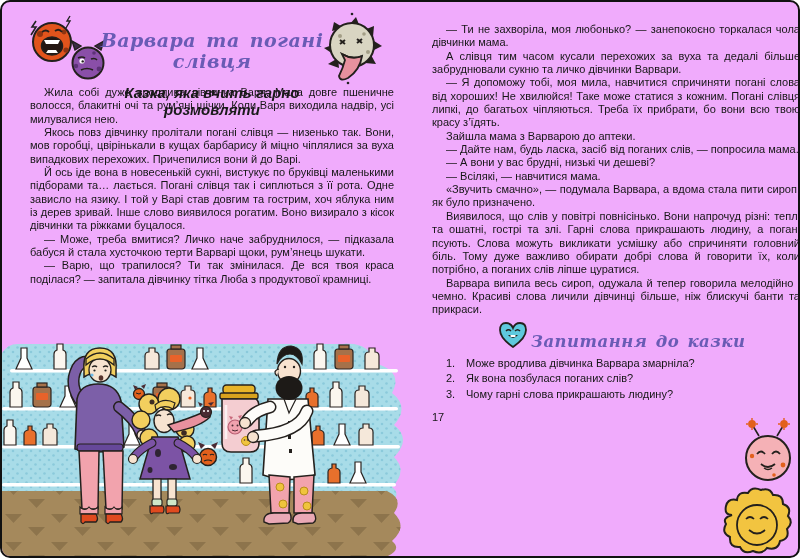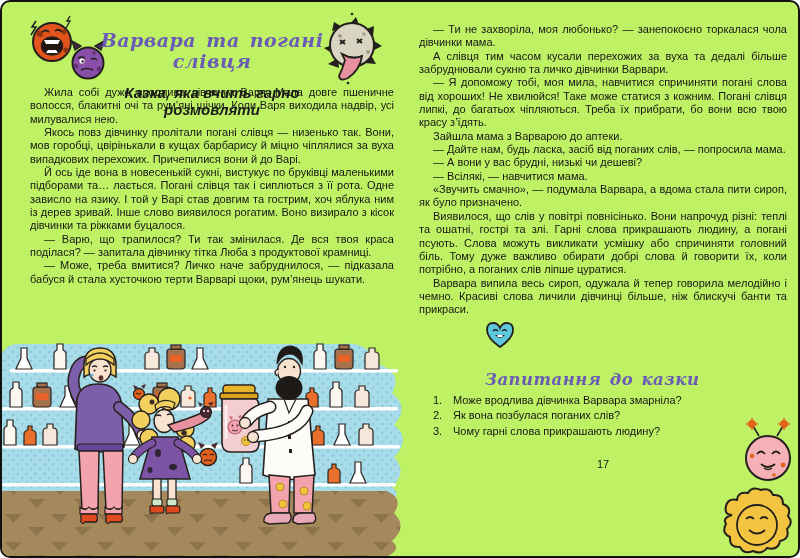--- a/index.html
+++ b/index.html
@@ -1,19 +1,19 @@
 <!DOCTYPE html>
 <html lang="uk"><head>
 <meta charset="utf-8">
 <style>
   html,body{margin:0;padding:0;background:#fff;}
   .spread{
     position:relative;width:800px;height:558px;box-sizing:border-box;
     border:2.5px solid #111;border-radius:10px;overflow:hidden;
-    background:#bef264;font-family:"Liberation Sans",sans-serif;color:#161616;
+    background:#f0abfc;font-family:"Liberation Sans",sans-serif;color:#161616;
   }
   .page{position:absolute;top:0;height:100%;}
   .page-left{left:0;width:400px;}
   .page-right{left:400px;width:400px;}
 
   
   .title-block{position:absolute;left:96px;top:28px;width:228px;text-align:center;}
   .story-title{
     font-family:"DejaVu Serif",serif;font-style:italic;font-weight:bold;
     font-size:19px;color:#6a5bb5;letter-spacing:.5px;word-spacing:3px;line-height:1.1;
@@ -21,36 +21,36 @@
   .story-subtitle{font-style:italic;font-weight:600;font-size:15px;color:#1b1b1b;margin-top:12px;}
 
   .icon-abs{position:absolute;}
   .i-scream{left:24px;top:10px;}
   .i-devil{left:64px;top:36px;}
   .i-spiky{left:310px;top:8px;}
 
   
   .text-col{position:absolute;text-align:justify;font-size:11px;line-height:13.35px;}
   .tc-left{left:28px;top:84px;width:364px;}
-  .tc-right{left:17px;top:21px;width:368px;}
+  .tc-right{left:30px;top:21px;width:368px;}
   .text-col p{margin:0;text-indent:14px;}
 
   
   .illus{position:absolute;left:0;bottom:0;width:406px;height:215px;display:block;}
 
   
-  .q-head{display:flex;align-items:flex-start;gap:24px;margin:4px 0 0 66px;flex-direction:column;}
+  .q-head{display:flex;align-items:flex-end;gap:3px;margin:4px 0 0 66px;}
   .q-title{
     font-family:"DejaVu Serif",serif;font-style:italic;font-weight:bold;
     font-size:16.5px;color:#6a5bb5;letter-spacing:.5px;word-spacing:2px;
   }
   .q-list{margin:7px 0 0 14px;padding:0;list-style:none;font-size:11px;line-height:15.5px;width:330px;}
   .q-list li{display:flex;}
   .q-num{width:20px;flex:0 0 20px;}
-  .page-num{text-align:center;width:368px;margin-top:19px;font-size:11px;}
+  .page-num{text-align:left;width:368px;margin-top:9px;font-size:11px;}
   .i-pink{position:absolute;right:5px;top:416px;}
   .i-fluff{position:absolute;right:6px;bottom:1px;}
 </style>
 </head>
 <body>
 
 <div class="spread">
 
   <div class="page page-left">
 
@@ -106,22 +106,22 @@
       <path d="M28,30 l5,4 m0,-4 l-5,4" stroke="#24201d" stroke-width="2" fill="none"></path>
       <path d="M45,29 l5,4 m0,-4 l-5,4" stroke="#24201d" stroke-width="2" fill="none"></path>
       <path d="M30,44 q10,6 20,2 q-2,14 -14,22 q-8,4 -9,-2 q4,-8 6,-16 Z" fill="#e8919e" stroke="#24201d" stroke-width="1.8"></path>
       <path d="M30,44 q10,6 20,2" fill="none" stroke="#24201d" stroke-width="1.8"></path>
     </svg>
 
     <div class="text-col tc-left">
       <p>Жила собі дуже вродлива дівчинка Варя. Мала довге пшеничне волосся, блакитні очі та рум’яні щічки. Коли Варя виходила надвір, усі милувалися нею.</p>
       <p>Якось повз дівчинку пролітали погані слівця — низенько так. Вони, мов горобці, цвірінькали в кущах барбарису й міцно чіплялися за вуха випадкових перехожих. Причепилися вони й до Варі.</p>
       <p>Й ось іде вона в новесенькій сукні, вистукує по бруківці маленькими підборами та… лається. Погані слівця так і сиплються з її рота. Одне зависло на язику. І той у Варі став довгим та гострим, хоч яблука ним із дерев зривай. Інше слово виявилося рогатим. Воно визирало з кісок дівчинки та ріжками буцалося.</p>
+      <p>— Може, треба вмитися? Личко наче забруднилося, — підказала бабуся й стала хусточкою терти Варварі щоки, рум’янець шукати.</p>
       <p>— Варю, що трапилося? Ти так змінилася. Де вся твоя краса поділася? — запитала дівчинку тітка Люба з продуктової крамниці.</p>
-      <p>— Може, треба вмитися? Личко наче забруднилося, — підказала бабуся й стала хусточкою терти Варварі щоки, рум’янець шукати.</p>
     </div>
 
     <svg class="illus" viewBox="0 0 406 215">
       <defs>
         <pattern id="dots" width="9" height="9" patternUnits="userSpaceOnUse">
           <circle cx="2" cy="2" r="1.3" fill="#8bcadb"></circle>
             <circle cx="6.5" cy="6.5" r="1.3" fill="#8bcadb"></circle>
         </pattern>
         <pattern id="tri" width="46" height="28" patternUnits="userSpaceOnUse">
           <path d="M3,5 h17 l-8.5,9 z" fill="#8d744c"></path>

